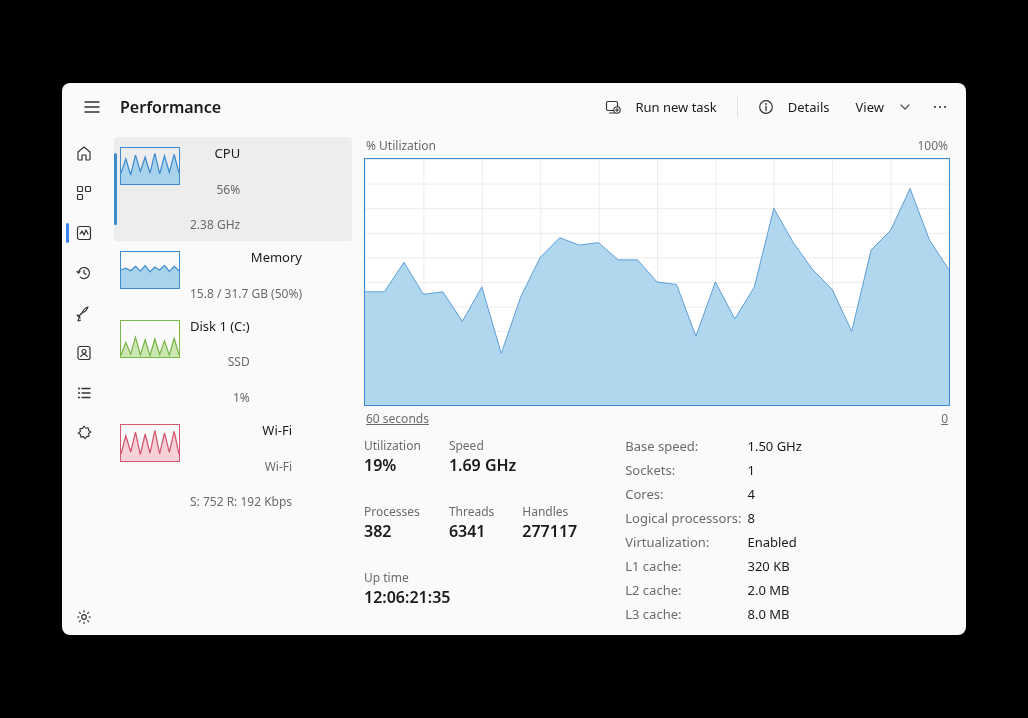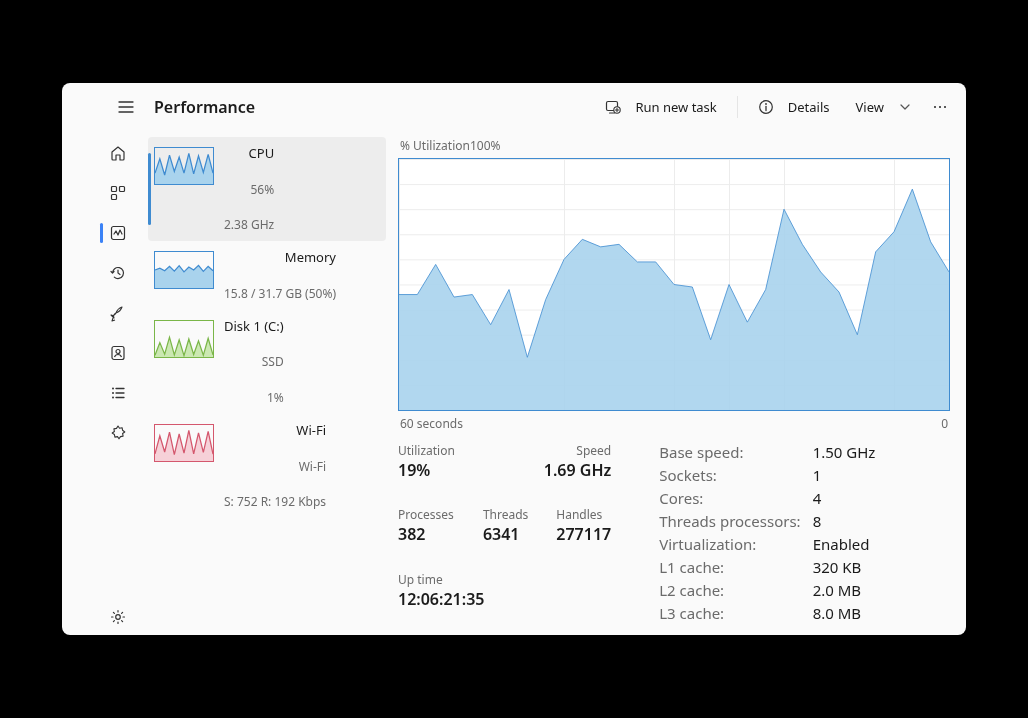--- a/index.html
+++ b/index.html
@@ -18,21 +18,20 @@
     --purple:#9a6dd7;
     --purple-fill:#dfcff3;
     --selected:#ededed;
   }
   *{box-sizing:border-box;font-family:"Segoe UI",system-ui,sans-serif;}
   body{margin:0;background:#000;display:flex;align-items:center;justify-content:center;height:100vh;}
   .window{
     width:904px;height:552px;background:var(--bg);border-radius:8px;overflow:hidden;
     display:flex;flex-direction:column;box-shadow:0 10px 40px rgba(0,0,0,.6);
     position:relative;
-    padding-left:34px;
   }
   
   .topbar{display:flex;align-items:center;height:48px;padding:0 12px;gap:6px;}
   .hamburger-btn{width:36px;height:36px;border:none;background:none;display:flex;align-items:center;justify-content:center;border-radius:4px;cursor:pointer;}
   .page-title{font-size:16px;font-weight:600;color:var(--text);margin-left:4px;}
   .spacer{flex:1;}
   .top-action{height:32px;border:none;background:none;display:flex;align-items:center;gap:14px;padding:0 10px;font-size:13px;color:var(--text);border-radius:4px;cursor:pointer;}
   .vsep{width:1px;height:22px;background:var(--border);margin:0 4px;}
   .chev{margin-left:2px;}
   .icon{display:inline-flex;}
@@ -51,38 +50,38 @@
   .sb-item.selected{background:var(--selected);}
   .sb-item.selected::before{content:"";position:absolute;left:0;top:16px;bottom:16px;width:3px;background:var(--blue);border-radius:2px;}
   .mini-chart{width:60px;height:38px;border:1px solid;flex-shrink:0;margin-top:2px;}
   .mini-chart svg{display:block;width:100%;height:100%;}
   .sb-text{display:flex;flex-direction:column;line-height:1.3;}
   .sb-title{font-size:13px;color:var(--text);}
   .sb-sub{font-size:12px;color:var(--muted);margin-top:20px;}
 
   
   .main{flex:1;display:flex;flex-direction:column;padding:6px 16px 12px 4px;min-width:0;}
-  .chart-header{display:flex;justify-content:flex-start;font-size:12px;color:var(--muted);padding:0 2px 4px;}
+  .chart-header{display:flex;justify-content:space-between;font-size:12px;color:var(--muted);padding:0 2px 4px;}
   .big-chart{border:1px solid var(--blue);height:264px;position:relative;background:#fff;}
   .big-chart .gridlines{position:absolute;inset:0;background-image:
     linear-gradient(to right,var(--grid) 1px,transparent 1px),
     linear-gradient(to bottom,var(--grid) 1px,transparent 1px);
     background-size:10% 10%;
   }
   .big-chart svg{position:absolute;inset:0;width:100%;height:100%;}
-  .chart-footer{display:flex;justify-content:space-between;font-size:12px;color:var(--muted);padding:4px 2px 10px;}
+  .chart-footer{display:flex;justify-content:space-between;font-size:12px;color:var(--muted);padding:4px 2px 10px;text-decoration:underline;}
 
   .stats{display:flex;gap:48px;}
   .stats-left{display:grid;grid-template-columns:repeat(3,auto);column-gap:28px;row-gap:12px;}
   .stat{display:flex;flex-direction:column;}
   .stat .lbl{font-size:12px;color:var(--muted);}
   .stat .val{font-size:16px;font-weight:600;color:var(--text);}
-  .stat.span2{grid-column:span 2;align-items:flex-end;}
+  .stat.span2{grid-column:span 2;}
   .stat.span3{grid-column:span 3;}
-  .stats-right{display:grid;grid-template-columns:auto auto;column-gap:12px;row-gap:3px;font-size:15px;}
+  .stats-right{display:grid;grid-template-columns:auto auto;column-gap:12px;row-gap:3px;font-size:13px;gap:6px;}
   .stats-right .rlbl{color:var(--muted);}
   .stats-right .rval{color:var(--text);}
 
   svg{overflow:visible;}
 </style>
 </head>
 <body>
 
 <div class="window">
 
@@ -317,21 +316,21 @@
             <span class="val">12:06:21:35</span>
           </div>
         </div>
         <div class="stats-right" id="stats-right">
             <div class="rlbl">Base speed:</div>
             <div class="rval">1.50 GHz</div>
             <div class="rlbl">Sockets:</div>
             <div class="rval">1</div>
             <div class="rlbl">Cores:</div>
             <div class="rval">4</div>
-            <div class="rlbl">Threads processors:</div>
+            <div class="rlbl">Logical processors:</div>
             <div class="rval">8</div>
             <div class="rlbl">Virtualization:</div>
             <div class="rval">Enabled</div>
             <div class="rlbl">L1 cache:</div>
             <div class="rval">320 KB</div>
             <div class="rlbl">L2 cache:</div>
             <div class="rval">2.0 MB</div>
             <div class="rlbl">L3 cache:</div>
             <div class="rval">8.0 MB</div>
           </div>

